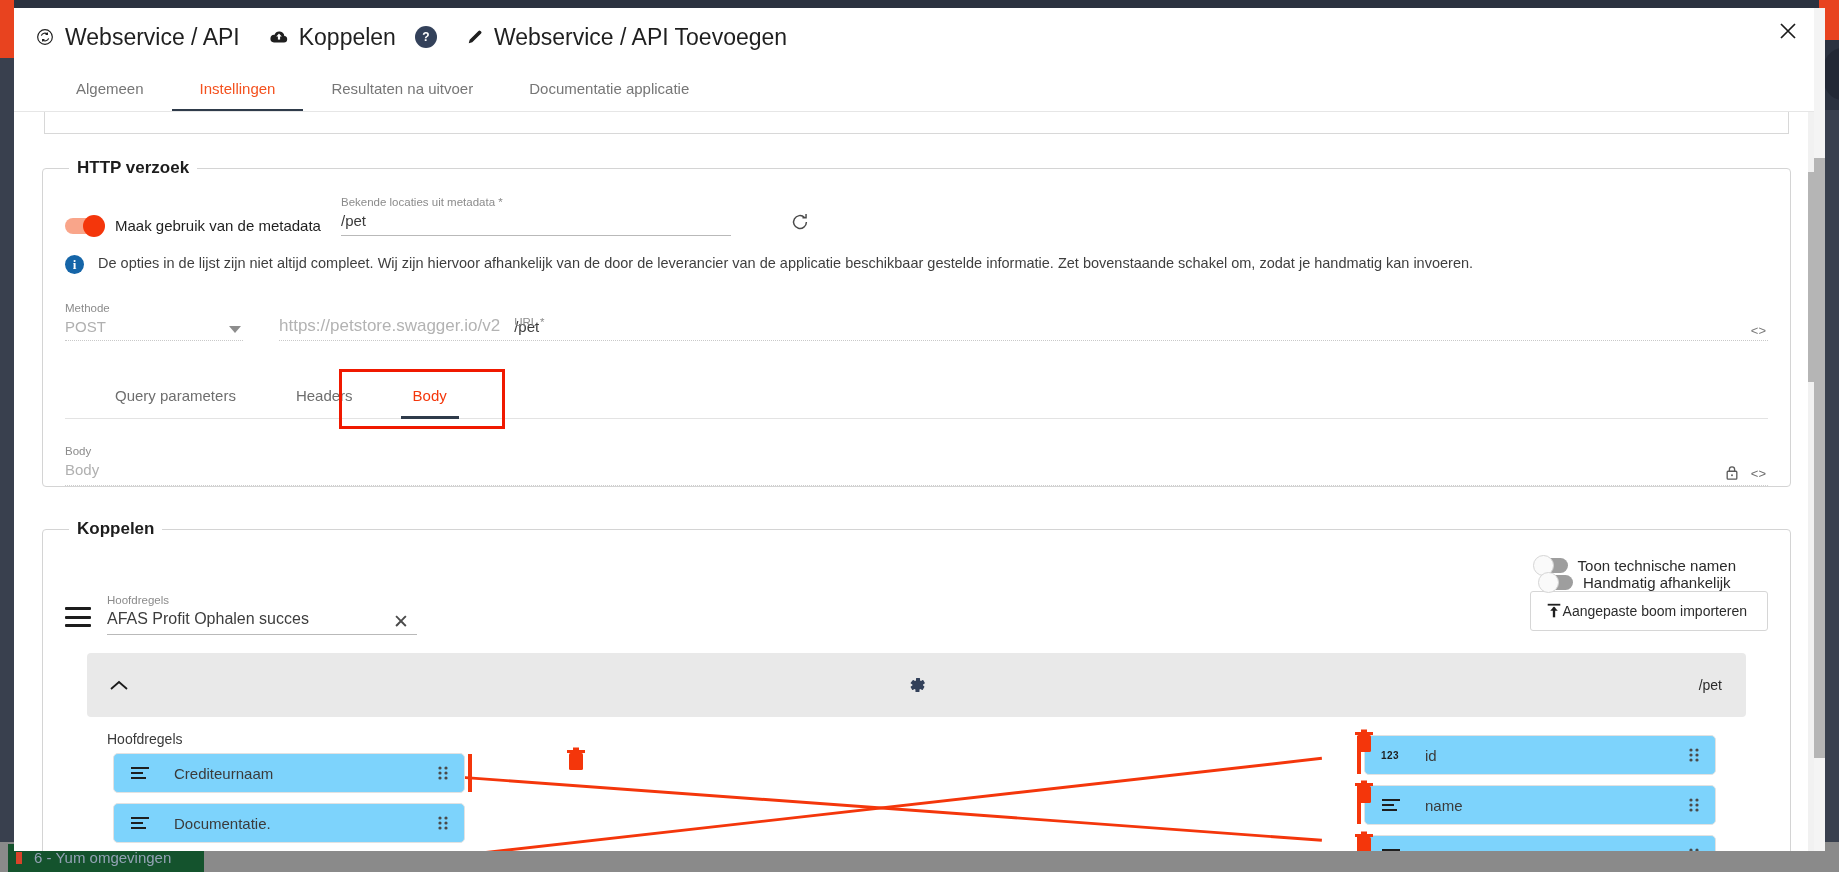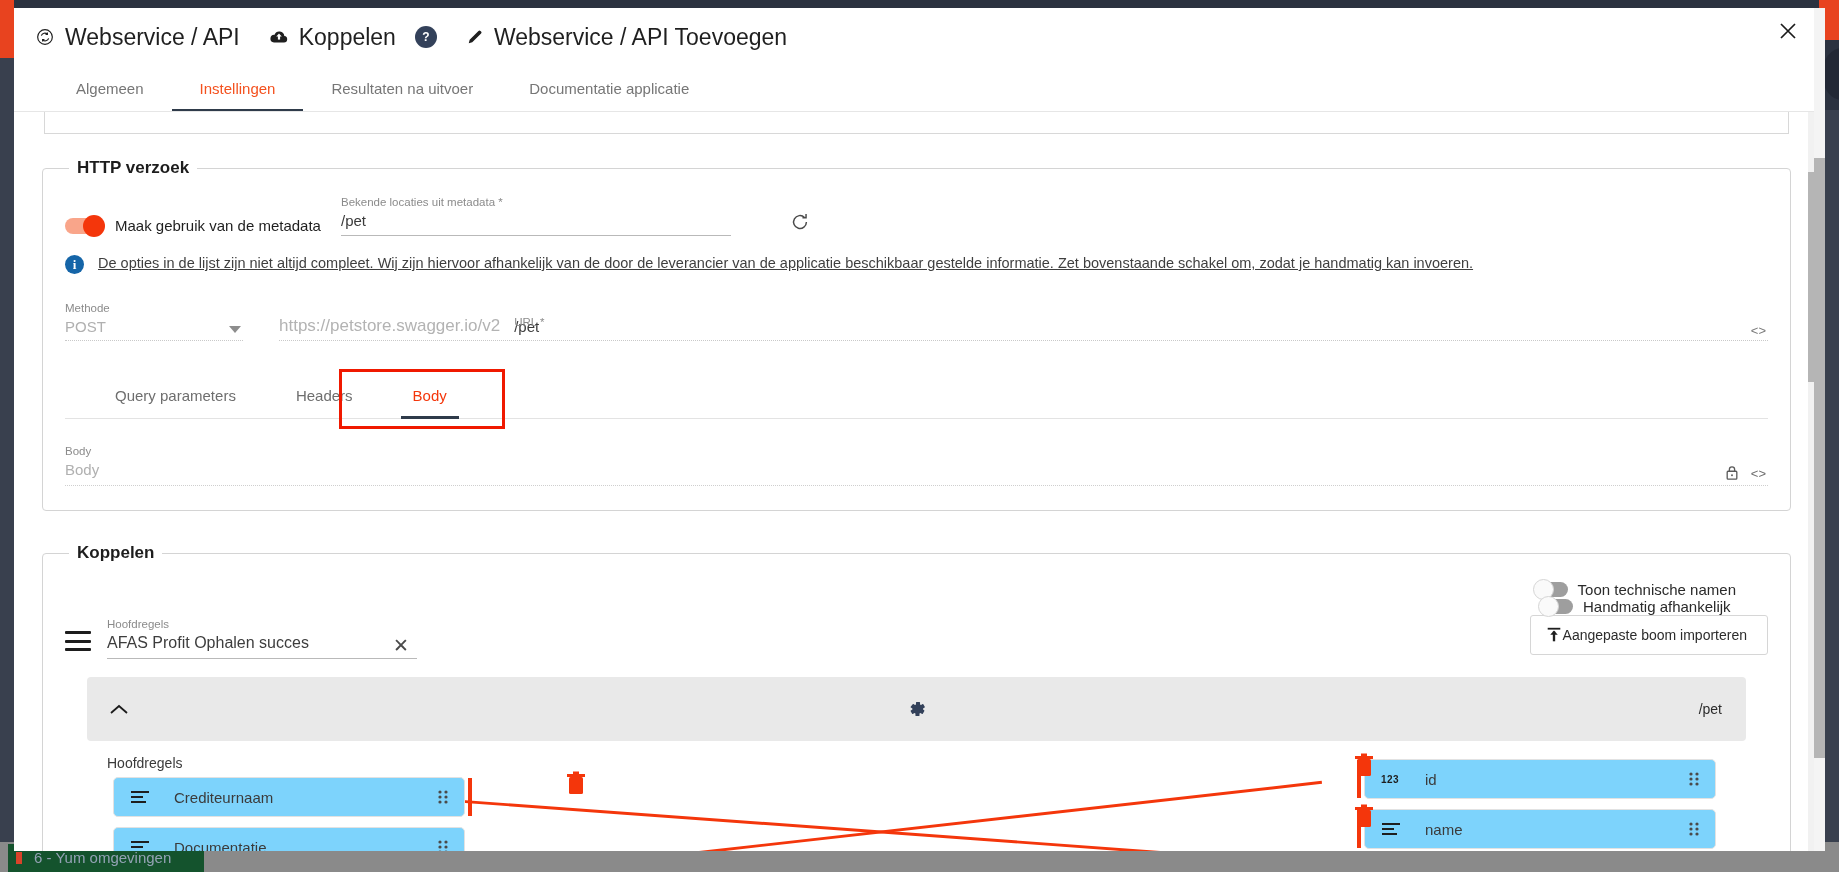--- a/index.html
+++ b/index.html
@@ -101,21 +101,21 @@
   .partialBox {
     height: 22px; border: 1px solid #d8d8d8; border-bottom: none;
     border-top: none; border-radius: 0;
     margin: 0 2px 24px 2px;
     border-left: 1px solid #d8d8d8; border-right: 1px solid #d8d8d8;
     border-bottom: 1px solid #d8d8d8;
   }
 
   fieldset.group {
     border: 1px solid #d4d4d4; border-radius: 4px;
-    margin: 0 0 32px 0; padding: 18px 22px 24px 22px;
+    margin: 0 0 32px 0; padding: 18px 22px 0 22px;
     position: relative;
   }
   fieldset.group > legend {
     font-size: 17px; font-weight: bold; color: #1d1d1d;
     padding: 0 8px; margin-left: 4px;
   }
 
   
   .metaRow { display: flex; align-items: flex-end; gap: 0; }
   .toggleWrap { display: flex; align-items: center; gap: 12px; padding-bottom: 2px; }
@@ -143,21 +143,21 @@
     display: flex; align-items: center; justify-content: center;
   }
 
   .infoRow { display: flex; align-items: flex-start; gap: 14px; margin-top: 18px; }
   .infoIcon {
     width: 19px; height: 19px; border-radius: 50%; background: #1565a8;
     color: #fff; font-size: 13px; font-weight: bold;
     display: flex; align-items: center; justify-content: center;
     flex: 0 0 auto; margin-top: 1px; font-family: "Liberation Serif", serif;
   }
-  .infoText { font-size: 14.5px; color: #3f3f3f; line-height: 1.25; text-decoration: underline; }
+  .infoText { font-size: 14.5px; color: #3f3f3f; line-height: 1.25; }
 
   
   .muRow { display: flex; align-items: flex-end; margin-top: 28px; gap: 0; }
   .methodField {
     width: 178px; position: relative;
     border-bottom: 1px dotted #c9c9c9; padding-bottom: 4px;
   }
   .caret {
     position: absolute; right: 2px; bottom: 7px;
     width: 0; height: 0; border-left: 6px solid transparent;

